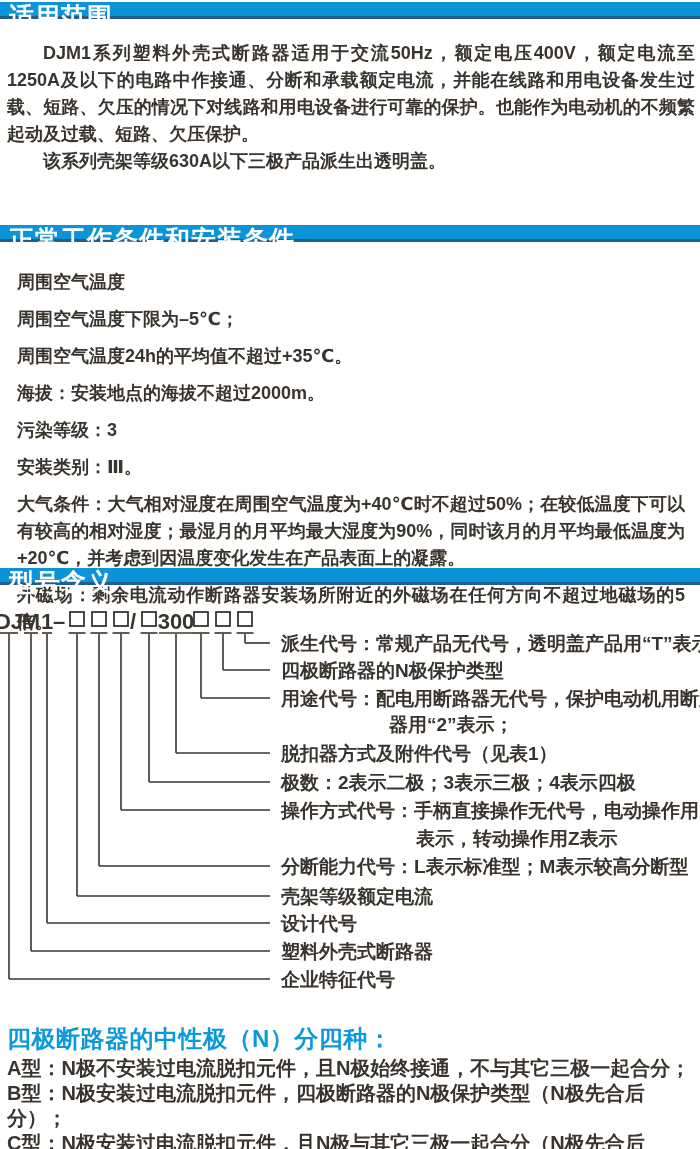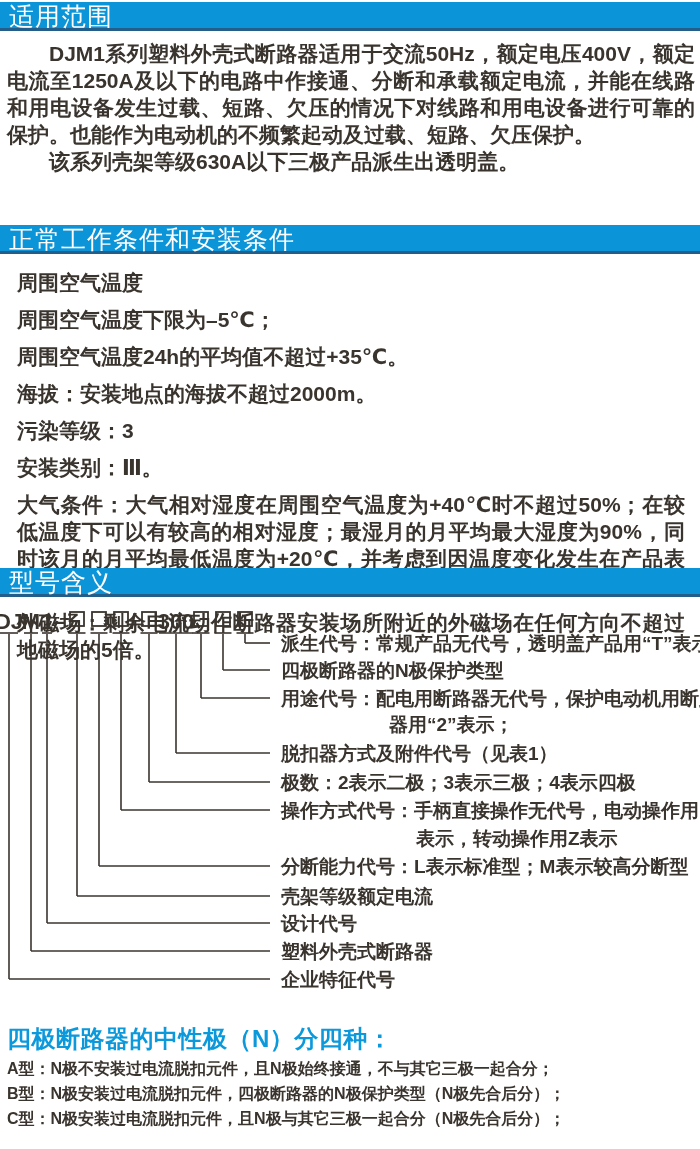--- a/index.html
+++ b/index.html
@@ -13,53 +13,53 @@
   .page{
     position:relative;
     width:700px;height:1149px;
     overflow:hidden;
     background:#fff;
     font-family:"Liberation Sans","DejaVu Sans",sans-serif;
     color:var(--text-dark);
   }
   .bar{
     position:absolute;left:0;right:0;
-    height:29px;
+    height:17px;
     background:var(--bar-blue);
     border-bottom:3px solid var(--bar-border);
     color:#ffffff;
-    font-size:25px;font-weight:400;
+    font-size:25px;font-weight:700;
     line-height:29px;
     padding-left:9px;
     letter-spacing:1px;
   }
   .bar1{top:2px;}
   .bar2{top:225px;}
   .bar3{top:568px;}
   .textblock{
     position:absolute;left:7px;width:688px;
-    font-size:21px;font-weight:700;
+    font-size:18px;font-weight:700;
     line-height:27px;
     text-align:justify;
   }
   .sec1{top:40px;}
   .sec2{top:259px;}
   .sec1 p{text-indent:2em;margin:0;}
   .sec2 div{margin:10px;}
   svg.diagram{position:absolute;left:0;top:600px;}
   .neutral{position:absolute;left:7px;top:1026px;width:690px;}
   .neutral-heading{
     color:var(--heading-blue);
     font-size:24px;font-weight:700;
     line-height:26px;
     margin-bottom:4px;
     letter-spacing:0.5px;
   }
   .neutral-items div{
-    font-size:16px;font-weight:700;
+    font-size:20px;font-weight:700;
     line-height:25px;
     color:var(--text-dark);
   }
 </style>
 </head>
 <body>
 
 <div class="page">
 
   <div class="bar bar1">

